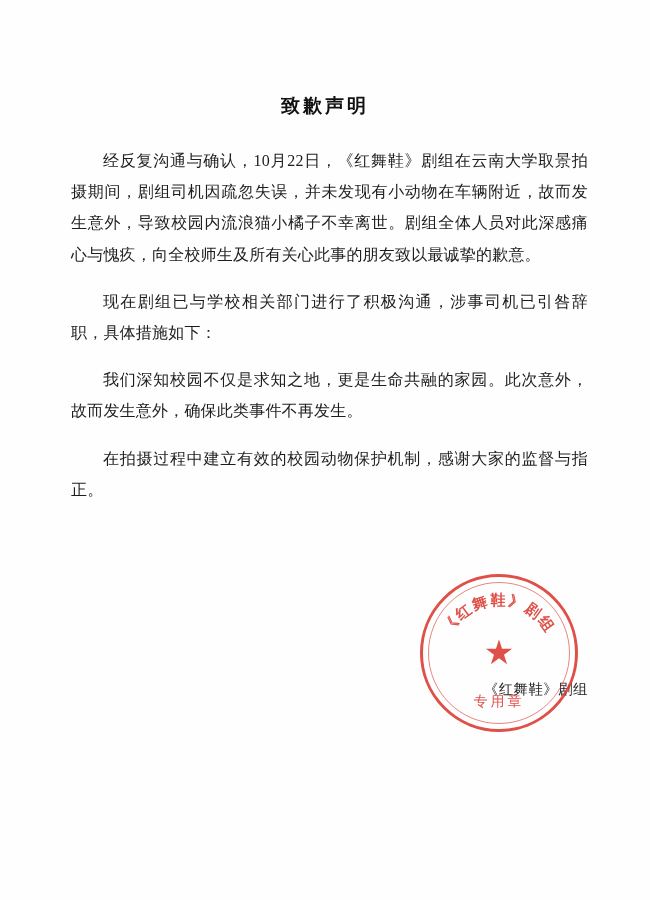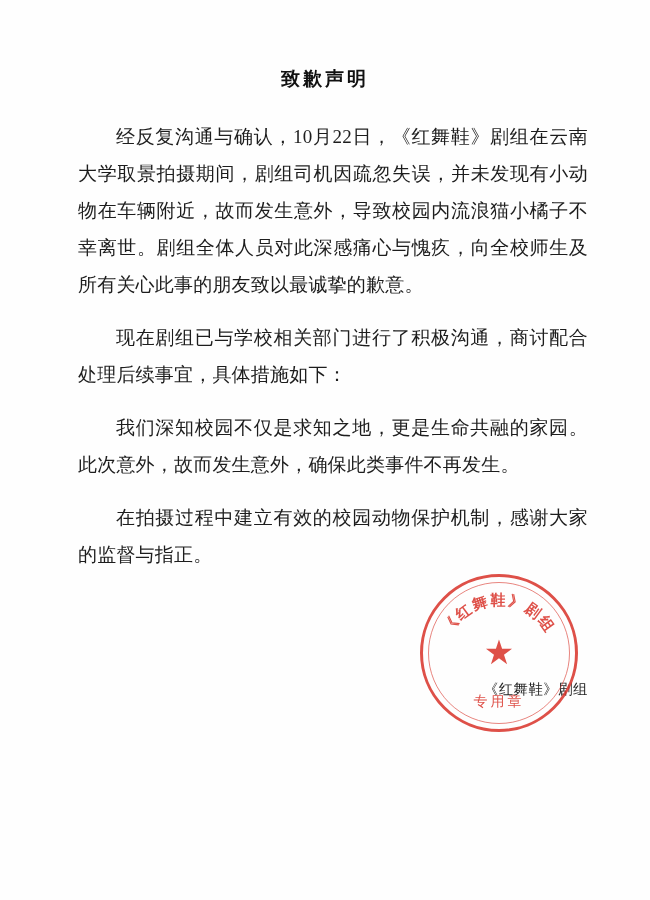--- a/index.html
+++ b/index.html
@@ -12,36 +12,36 @@
     background: #ffffff;
     font-family: "Liberation Serif", "DejaVu Serif", serif;
     color: #1a1a1a;
     overflow: hidden;
   }
   .page {
     position: relative;
     width: 650px;
     height: 900px;
     box-sizing: border-box;
-    padding: 48px 62px 0 62px;
+    padding: 75px 62px 0 62px;
     background: #fefefe;
   }
   .doc-title {
     text-align: center;
     font-size: 19px;
     font-weight: bold;
     letter-spacing: 3px;
     margin: 18px 0 26px 0;
     color: #111;
   }
   .para {
-    font-size: 19px;
+    font-size: 16px;
     line-height: 1.95;
     text-align: justify;
-    margin: 0 0 16px 16px;
+    margin: 0 0 16px 9px;
     letter-spacing: 0.2px;
     color: #1d1d1d;
   }
   .para.indent {
     text-indent: 2em;
   }
   .list-block {
     margin: 0 0 16px 0;
   }
   .list-block .para {
@@ -115,21 +115,21 @@
 </style>
 </head>
 <body>
 
 <div class="page">
 
   <h1 class="doc-title">致歉声明</h1>
 
   <p class="para indent">经反复沟通与确认，10月22日，《红舞鞋》剧组在云南大学取景拍摄期间，剧组司机因疏忽失误，并未发现有小动物在车辆附近，故而发生意外，导致校园内流浪猫小橘子不幸离世。剧组全体人员对此深感痛心与愧疚，向全校师生及所有关心此事的朋友致以最诚挚的歉意。</p>
 
-  <p class="para indent">现在剧组已与学校相关部门进行了积极沟通，商讨配合处理后续事宜，具体措施如下：</p>
+  <p class="para indent">现在剧组已与学校相关部门进行了积极沟通，涉事司机已引咎辞职，具体措施如下：</p>
 
 
   <p class="para indent">我们深知校园不仅是求知之地，更是生命共融的家园。此次意外，故而发生意外，确保此类事件不再发生。</p>
 
 
   <p class="para indent">在拍摄过程中建立有效的校园动物保护机制，感谢大家的监督与指正。</p>
 
   <div class="sign-block">
     <span class="sign-line">《红舞鞋》剧组</span>
   </div>

